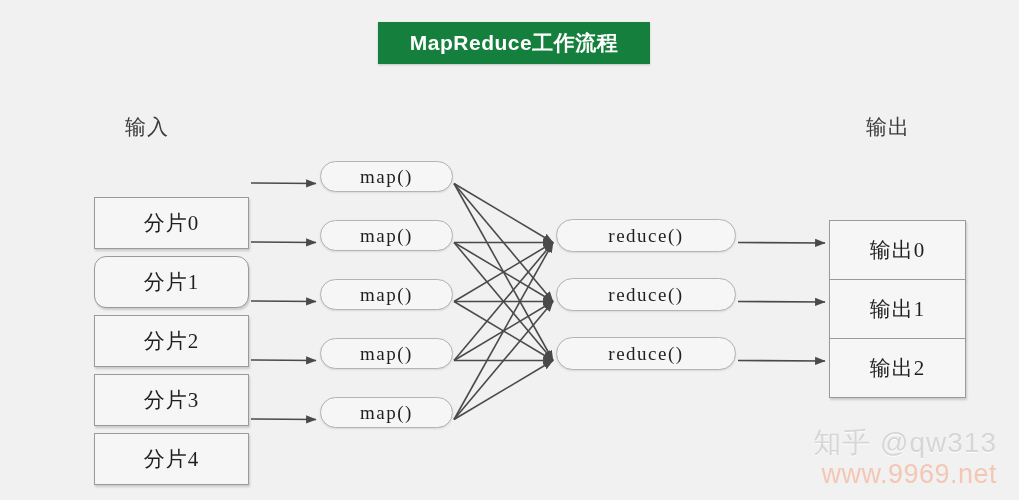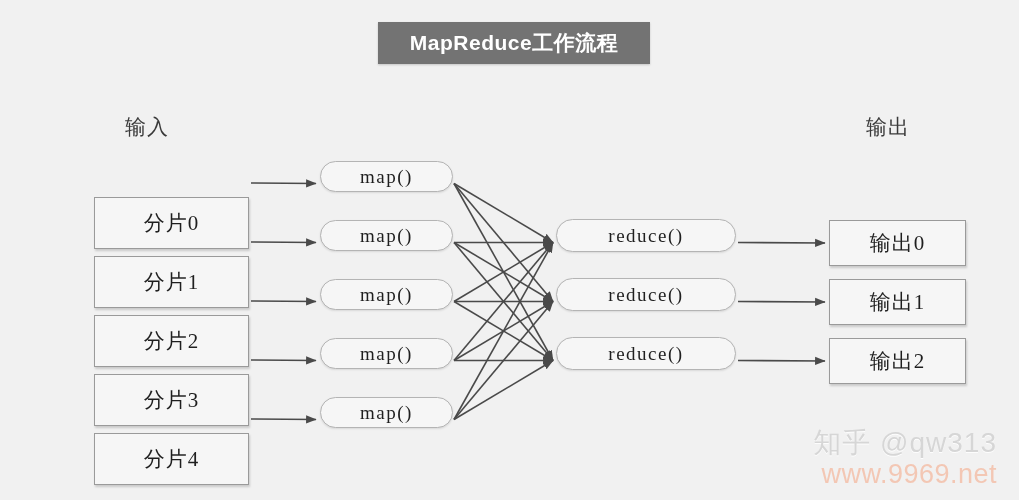--- a/index.html
+++ b/index.html
@@ -69,21 +69,21 @@
     box-sizing: border-box;
   }
   .rect-node .label {
     font-size: 21px;
     color: #1f1f1f;
     letter-spacing: 1px;
     white-space: nowrap;
   }
 
   .split-node  { left: 94px; width: 155px; height: 52px; margin-top: 40px; }
-  .output-node { left: 829px; width: 137px; height: 46px; }
+  .output-node { left: 829px; width: 137px; height: 60px; }
 
   
   .pill-node {
     position: absolute;
     background: #f6f6f6;
     border: 1px solid #b4b4b4;
     border-radius: 999px;
     display: flex;
     align-items: center;
     justify-content: center;
@@ -129,21 +129,21 @@
     color: #f3c7b4;
     letter-spacing: 0.5px;
     white-space: nowrap;
   }
 </style>
 </head>
 <body style="background: rgb(241, 241, 241);">
 
 <div id="stage">
 
-  <div class="banner" style="background: #737373;">
+  <div class="banner" style="background: #15803d;">
     <span class="banner-text" style="color: rgb(255, 255, 255);">MapReduce工作流程</span>
   </div>
 
   <div class="col-head h-input">输入</div>
   <div class="col-head h-output">输出</div>
 
   <svg id="wires" viewBox="0 0 1019 500" xmlns="http://www.w3.org/2000/svg">
       <defs>
         <marker id="arrow" markerWidth="7" markerHeight="7" refX="6.2" refY="3" orient="auto" markerUnits="strokeWidth">
           <path d="M0,0.4 L6.6,3 L0,5.6 z" fill="#4a4a4a"></path>
@@ -171,21 +171,21 @@
       <line x1="454" y1="419.5" x2="553" y2="360.5" stroke="#4a4a4a" stroke-width="1.6" marker-end="url(#arrow)"></line>
       <line x1="738" y1="242.5" x2="825" y2="243" stroke="#4a4a4a" stroke-width="1.6" marker-end="url(#arrow)"></line>
       <line x1="738" y1="301.5" x2="825" y2="302" stroke="#4a4a4a" stroke-width="1.6" marker-end="url(#arrow)"></line>
       <line x1="738" y1="360.5" x2="825" y2="361" stroke="#4a4a4a" stroke-width="1.6" marker-end="url(#arrow)"></line>
     </svg>
 
   <div id="splits-layer">
       <div class="rect-node split-node" style="top: 157px;">
         <span class="label">分片0</span>
       </div>
-      <div class="rect-node split-node" style="top: 216px;">
+      <div class="rect-node split-node" style="top: 216px; border-radius: 12px;">
         <span class="label">分片1</span>
       </div>
       <div class="rect-node split-node" style="top: 275px;">
         <span class="label">分片2</span>
       </div>
       <div class="rect-node split-node" style="top: 334px;">
         <span class="label">分片3</span>
       </div>
       <div class="rect-node split-node" style="top: 393px;">
         <span class="label">分片4</span>

